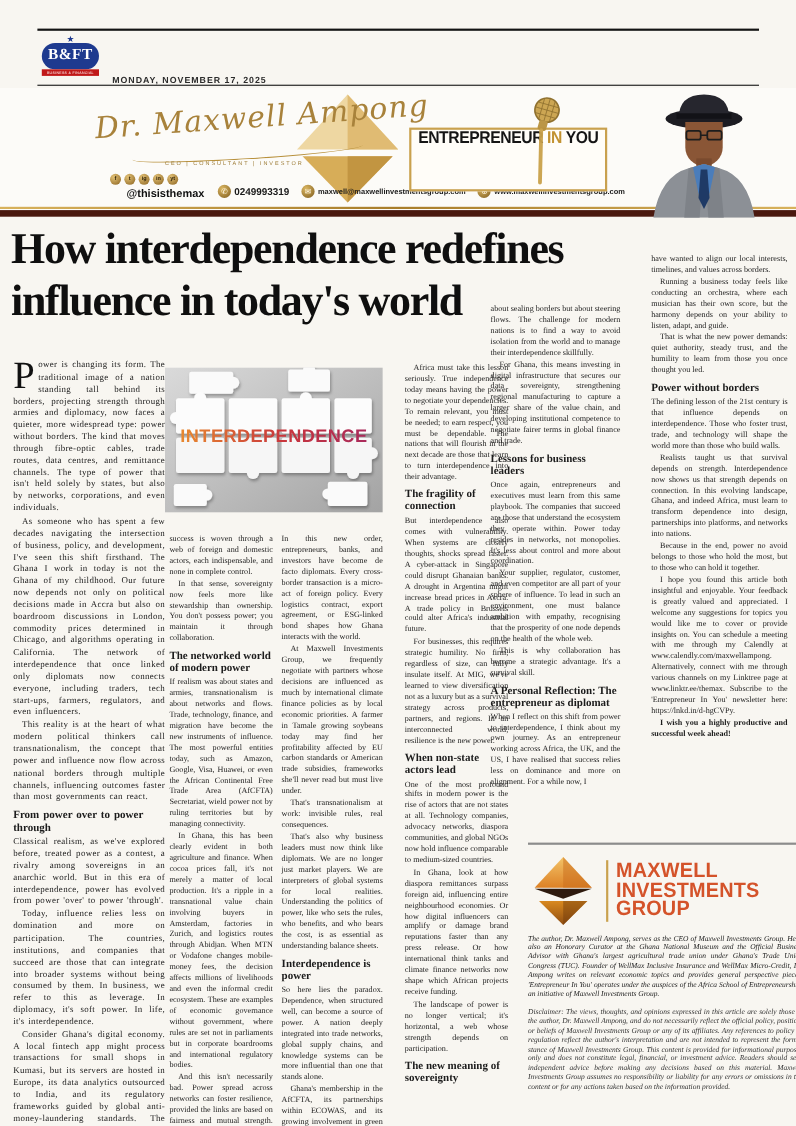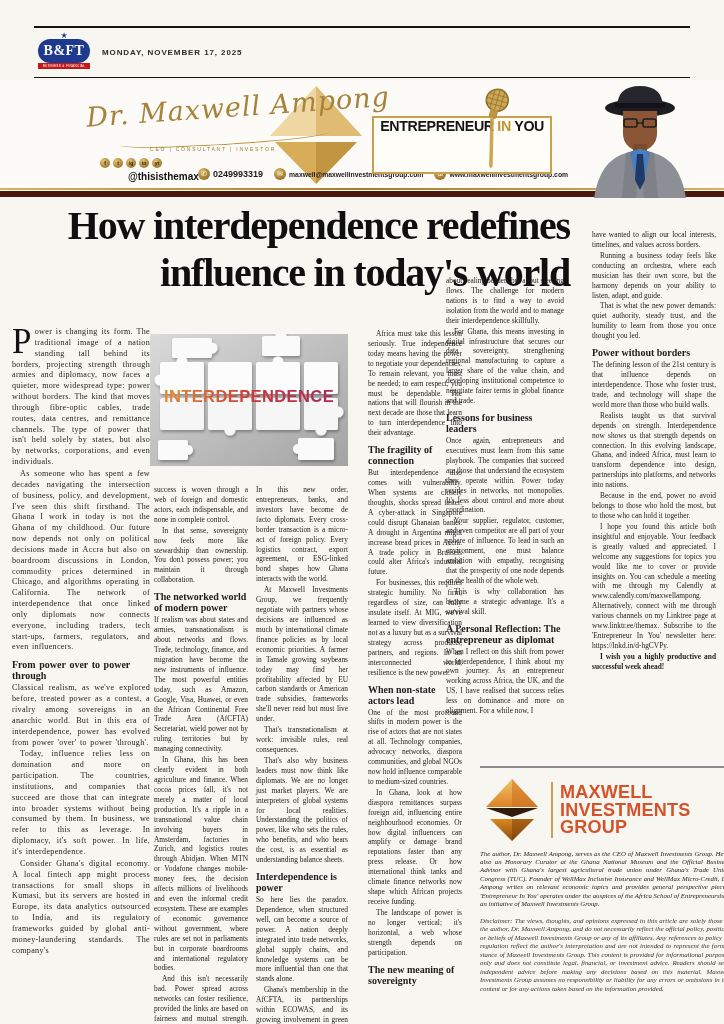--- a/index.html
+++ b/index.html
@@ -8,57 +8,57 @@
   
   .rule{position:absolute;background:#141414;}
   .rule-top{left:34px;top:26px;width:656px;height:2px;}
   .rule-mid{left:34px;top:77px;width:656px;height:1px;}
   .bft{position:absolute;left:38px;top:32px;width:52px;text-align:center;}
   .bft-star{font-size:8px;color:#1e3a8f;line-height:7px;}
   .bft-box{background:#1e3a8f;color:#fff;font:bold 14px/24px "Liberation Serif",serif;
            height:24px;border-radius:12px;letter-spacing:.5px;}
   .bft-strip{background:#c01818;color:#fff;font:3.2px/6px "Liberation Sans",sans-serif;
              height:6px;overflow:hidden;letter-spacing:.3px;}
-  .mast-date{position:absolute;left:102px;top:48px;font:600 8px/10px "Liberation Sans",sans-serif;
+  .mast-date{position:absolute;left:102px;top:68px;font:600 8px/10px "Liberation Sans",sans-serif;
              letter-spacing:.9px;color:#2b2b2b;}
   .mast-right{position:absolute;right:32px;top:34px;display:flex;align-items:baseline;gap:10px;margin-top:41px;}
   .mast-feature{font:26px/30px "Liberation Sans",sans-serif;color:#919191;}
   .mast-pageno{font:600 37px/38px "Liberation Sans",sans-serif;color:#141414;}
   
   .banner{position:absolute;left:0;top:80px;width:724px;height:112px;background:#fcfbf8;}
   .motif{position:absolute;left:266px;top:2px;z-index:0;}
   .sig{position:absolute;left:86px;top:12px;width:310px;transform:rotate(-4deg);
        font:italic 27px/30px "DejaVu Serif",serif;color:#a8823b;letter-spacing:1px;z-index:1;}
   .sig-swash{position:absolute;left:120px;top:52px;width:210px;height:12px;
              border-bottom:1.5px solid #b8913d;border-radius:0 0 60% 40%;transform:rotate(-3deg);}
   .sig-sub{position:absolute;left:150px;top:66px;font:5px/7px "Liberation Sans",sans-serif;
            letter-spacing:1.8px;color:#9c7b35;z-index:1;}
   .socials{position:absolute;left:100px;top:78px;display:flex;gap:3px;z-index:1;}
   .soc{width:10px;height:10px;border-radius:50%;background:radial-gradient(circle at 35% 30%,#e3c276,#8a621f);
        color:#2a1d07;font:bold 5px/10px "Liberation Sans",sans-serif;text-align:center;}
-  .handle{position:absolute;left:92px;top:91px;font:bold 10px/12px "Liberation Sans",sans-serif;color:#111;z-index:1;padding-left:36px;}
+  .handle{position:absolute;left:79px;top:91px;font:bold 10px/12px "Liberation Sans",sans-serif;color:#111;z-index:1;padding-left:36px;}
   .contacts{position:absolute;left:198px;top:88px;display:flex;align-items:center;gap:11px;z-index:1;}
   .citem{display:flex;align-items:center;gap:3px;}
   .cicon{width:12px;height:12px;border-radius:50%;background:radial-gradient(circle at 35% 30%,#dcb863,#7d5a1c);
          color:#fff8e8;font:7px/12px "DejaVu Sans",sans-serif;text-align:center;flex:0 0 auto;}
   .ctext{font:bold 6.8px/9px "Liberation Sans",sans-serif;color:#1b1b1b;}
   .ctext.phone{font-size:9px;}
   .showbox{position:absolute;left:372px;top:36px;width:176px;height:54px;background:#fffdf8;
            border:2px solid #c9a14e;z-index:2;display:flex;align-items:flex-start;justify-content:center;}
   .showtitle{font:bold 15.5px/16px "Liberation Sans",sans-serif;color:#151515;letter-spacing:-.4px;
              transform:scaleX(.92);white-space:nowrap;}
   .showtitle .gold{color:#c29230;}
   .mic{position:absolute;left:468px;top:6px;z-index:3;transform:rotate(16deg);opacity:.95;}
   .portrait{position:absolute;left:584px;top:4px;z-index:4;}
   .rule-gold{position:absolute;left:0;top:188px;width:724px;height:2px;
              background:linear-gradient(90deg,#d8b25c,#a87d2a,#d8b25c);}
   .rule-maroon{position:absolute;left:0;top:191px;width:724px;height:6px;background:#4a180e;}
   
   .headline{position:absolute;left:10px;top:202px;width:560px;margin:0;
-            font:bold 40px/47px "Liberation Serif",serif;letter-spacing:-1.2px;color:#0f0f0f;text-align:right;}
+            font:bold 40px/47px "Liberation Serif",serif;letter-spacing:-1.2px;color:#0f0f0f;}
   .puzzle{position:absolute;left:150px;top:334px;width:198px;height:132px;margin:0;}
   .col{position:absolute;font:7.4px/1.34 "Liberation Serif",serif;color:#1c1c1c;margin-top:13px;}
   .col p{margin:0 0 1px;text-indent:8px;text-align:justify;}
   .col p.ni{text-indent:0;}
   .col p.bp{font-weight:bold;}
   .col h3{font:bold 10px/1.1 "Liberation Serif",serif;margin:6px 0 2px;letter-spacing:0;}
   #col1{left:12px;top:314px;width:138px;font-size:8.1px;letter-spacing:.3px;word-spacing:1.1px;}
   #col2{left:154px;top:472px;width:94px;}
   #col3{left:256px;top:472px;width:92px;}
   #col4{left:368px;top:316px;width:94px;}
@@ -196,20 +196,21 @@
         <rect x="148" y="104" width="36" height="22" rx="2" fill="#fafafa"></rect>
         <circle cx="148" cy="115" r="5" fill="#fafafa"></circle>
       </g>
       <text x="99" y="68" text-anchor="middle" font-family="Liberation Sans, DejaVu Sans, sans-serif" font-size="16.5" font-weight="bold" letter-spacing="0.4" fill="url(#wordg)">INTERDEPENDENCE</text>
     </svg>
   </figure>
 
   <div class="col" id="col1">
       <p class="ni"><span class="dropcap">P</span>ower is changing its form. The traditional image of a nation standing tall behind its borders, projecting strength through armies and diplomacy, now faces a quieter, more widespread type: power without borders. The kind that moves through fibre-optic cables, trade routes, data centres, and remittance channels. The type of power that isn't held solely by states, but also by networks, corporations, and even individuals.</p>
       <p>As someone who has spent a few decades navigating the intersection of business, policy, and development, I've seen this shift firsthand. The Ghana I work in today is not the Ghana of my childhood. Our future now depends not only on political decisions made in Accra but also on boardroom discussions in London, commodity prices determined in Chicago, and algorithms operating in California. The network of interdependence that once linked only diplomats now connects everyone, including traders, tech start-ups, farmers, regulators, and even influencers.</p>
+      <p>This reality is at the heart of what modern political thinkers call transnationalism, the concept that power and influence now flow across national borders through multiple channels, influencing outcomes faster than most governments can react.</p>
       <h3>From power over to power through</h3>
       <p class="ni">Classical realism, as we've explored before, treated power as a contest, a rivalry among sovereigns in an anarchic world. But in this era of interdependence, power has evolved from power 'over' to power 'through'.</p>
       <p>Today, influence relies less on domination and more on participation. The countries, institutions, and companies that succeed are those that can integrate into broader systems without being consumed by them. In business, we refer to this as leverage. In diplomacy, it's soft power. In life, it's interdependence.</p>
       <p>Consider Ghana's digital economy. A local fintech app might process transactions for small shops in Kumasi, but its servers are hosted in Europe, its data analytics outsourced to India, and its regulatory frameworks guided by global anti-money-laundering standards. The company's</p>
     </div>
   <div class="col" id="col2">
       <p class="ni">success is woven through a web of foreign and domestic actors, each indispensable, and none in complete control.</p>
       <p>In that sense, sovereignty now feels more like stewardship than ownership. You don't possess power; you maintain it through collaboration.</p>
       <h3>The networked world of modern power</h3>
       <p class="ni">If realism was about states and armies, transnationalism is about networks and flows. Trade, technology, finance, and migration have become the new instruments of influence. The most powerful entities today, such as Amazon, Google, Visa, Huawei, or even the African Continental Free Trade Area (AfCFTA) Secretariat, wield power not by ruling territories but by managing connectivity.</p>

